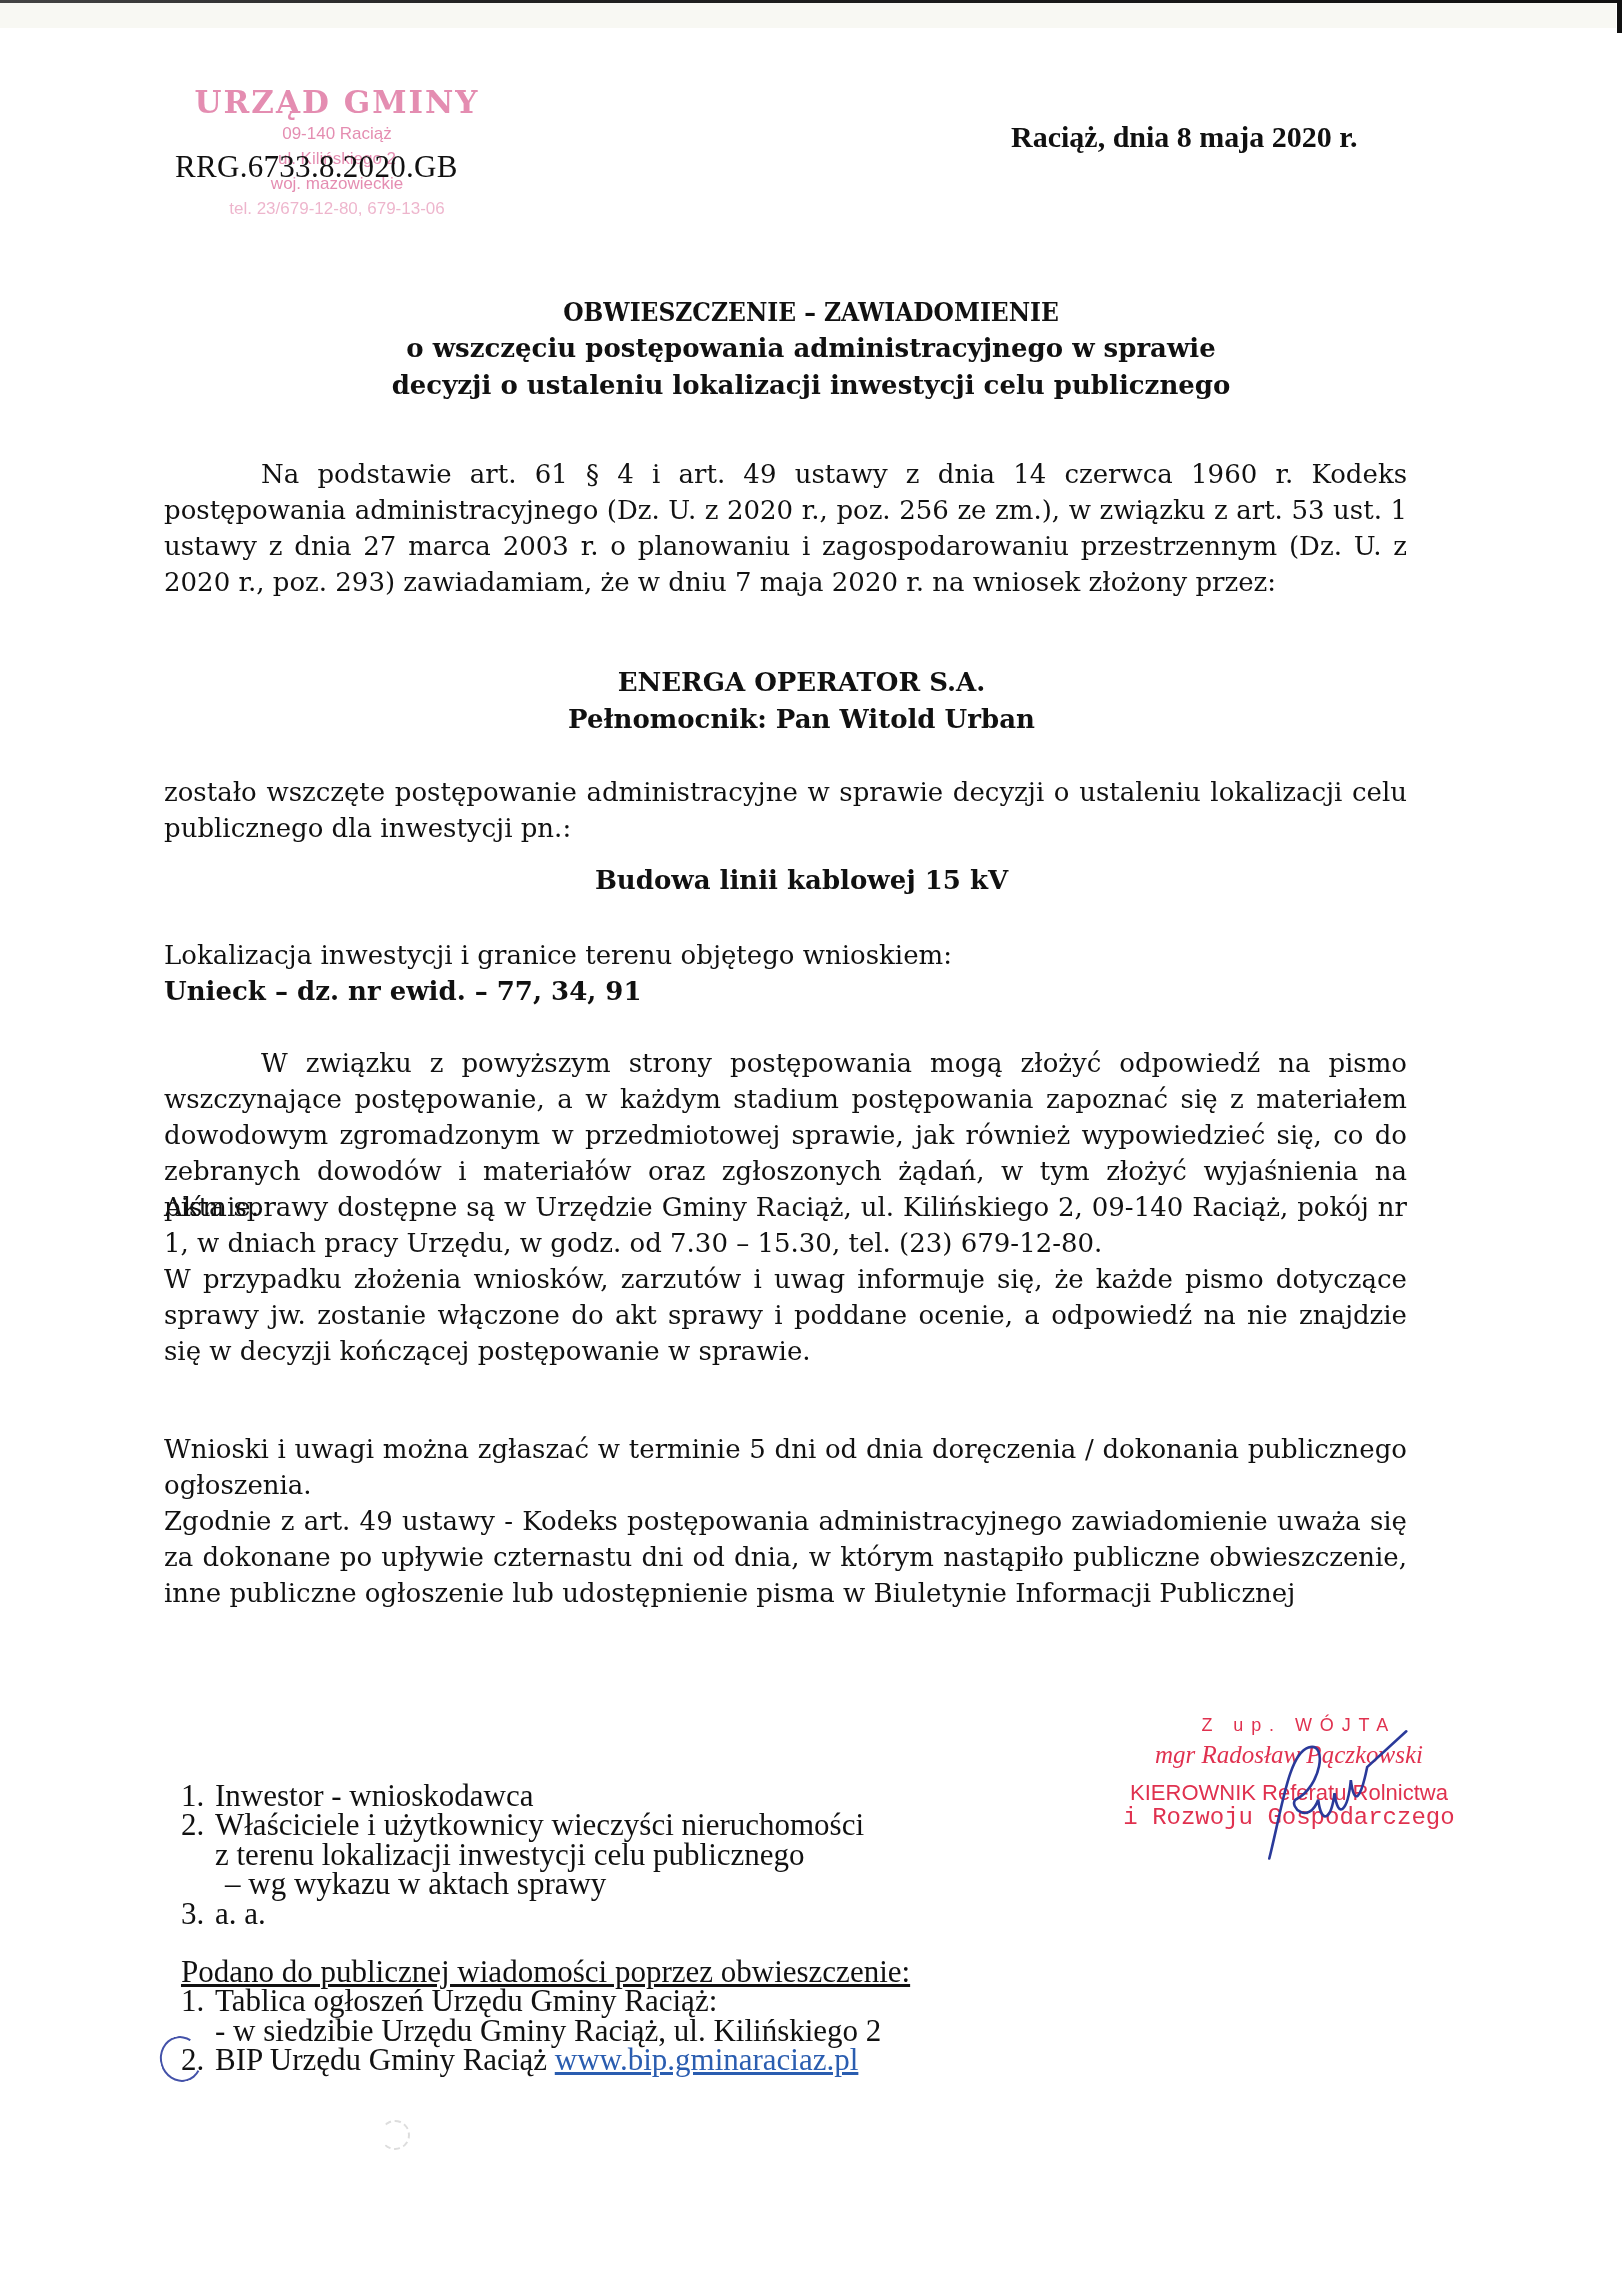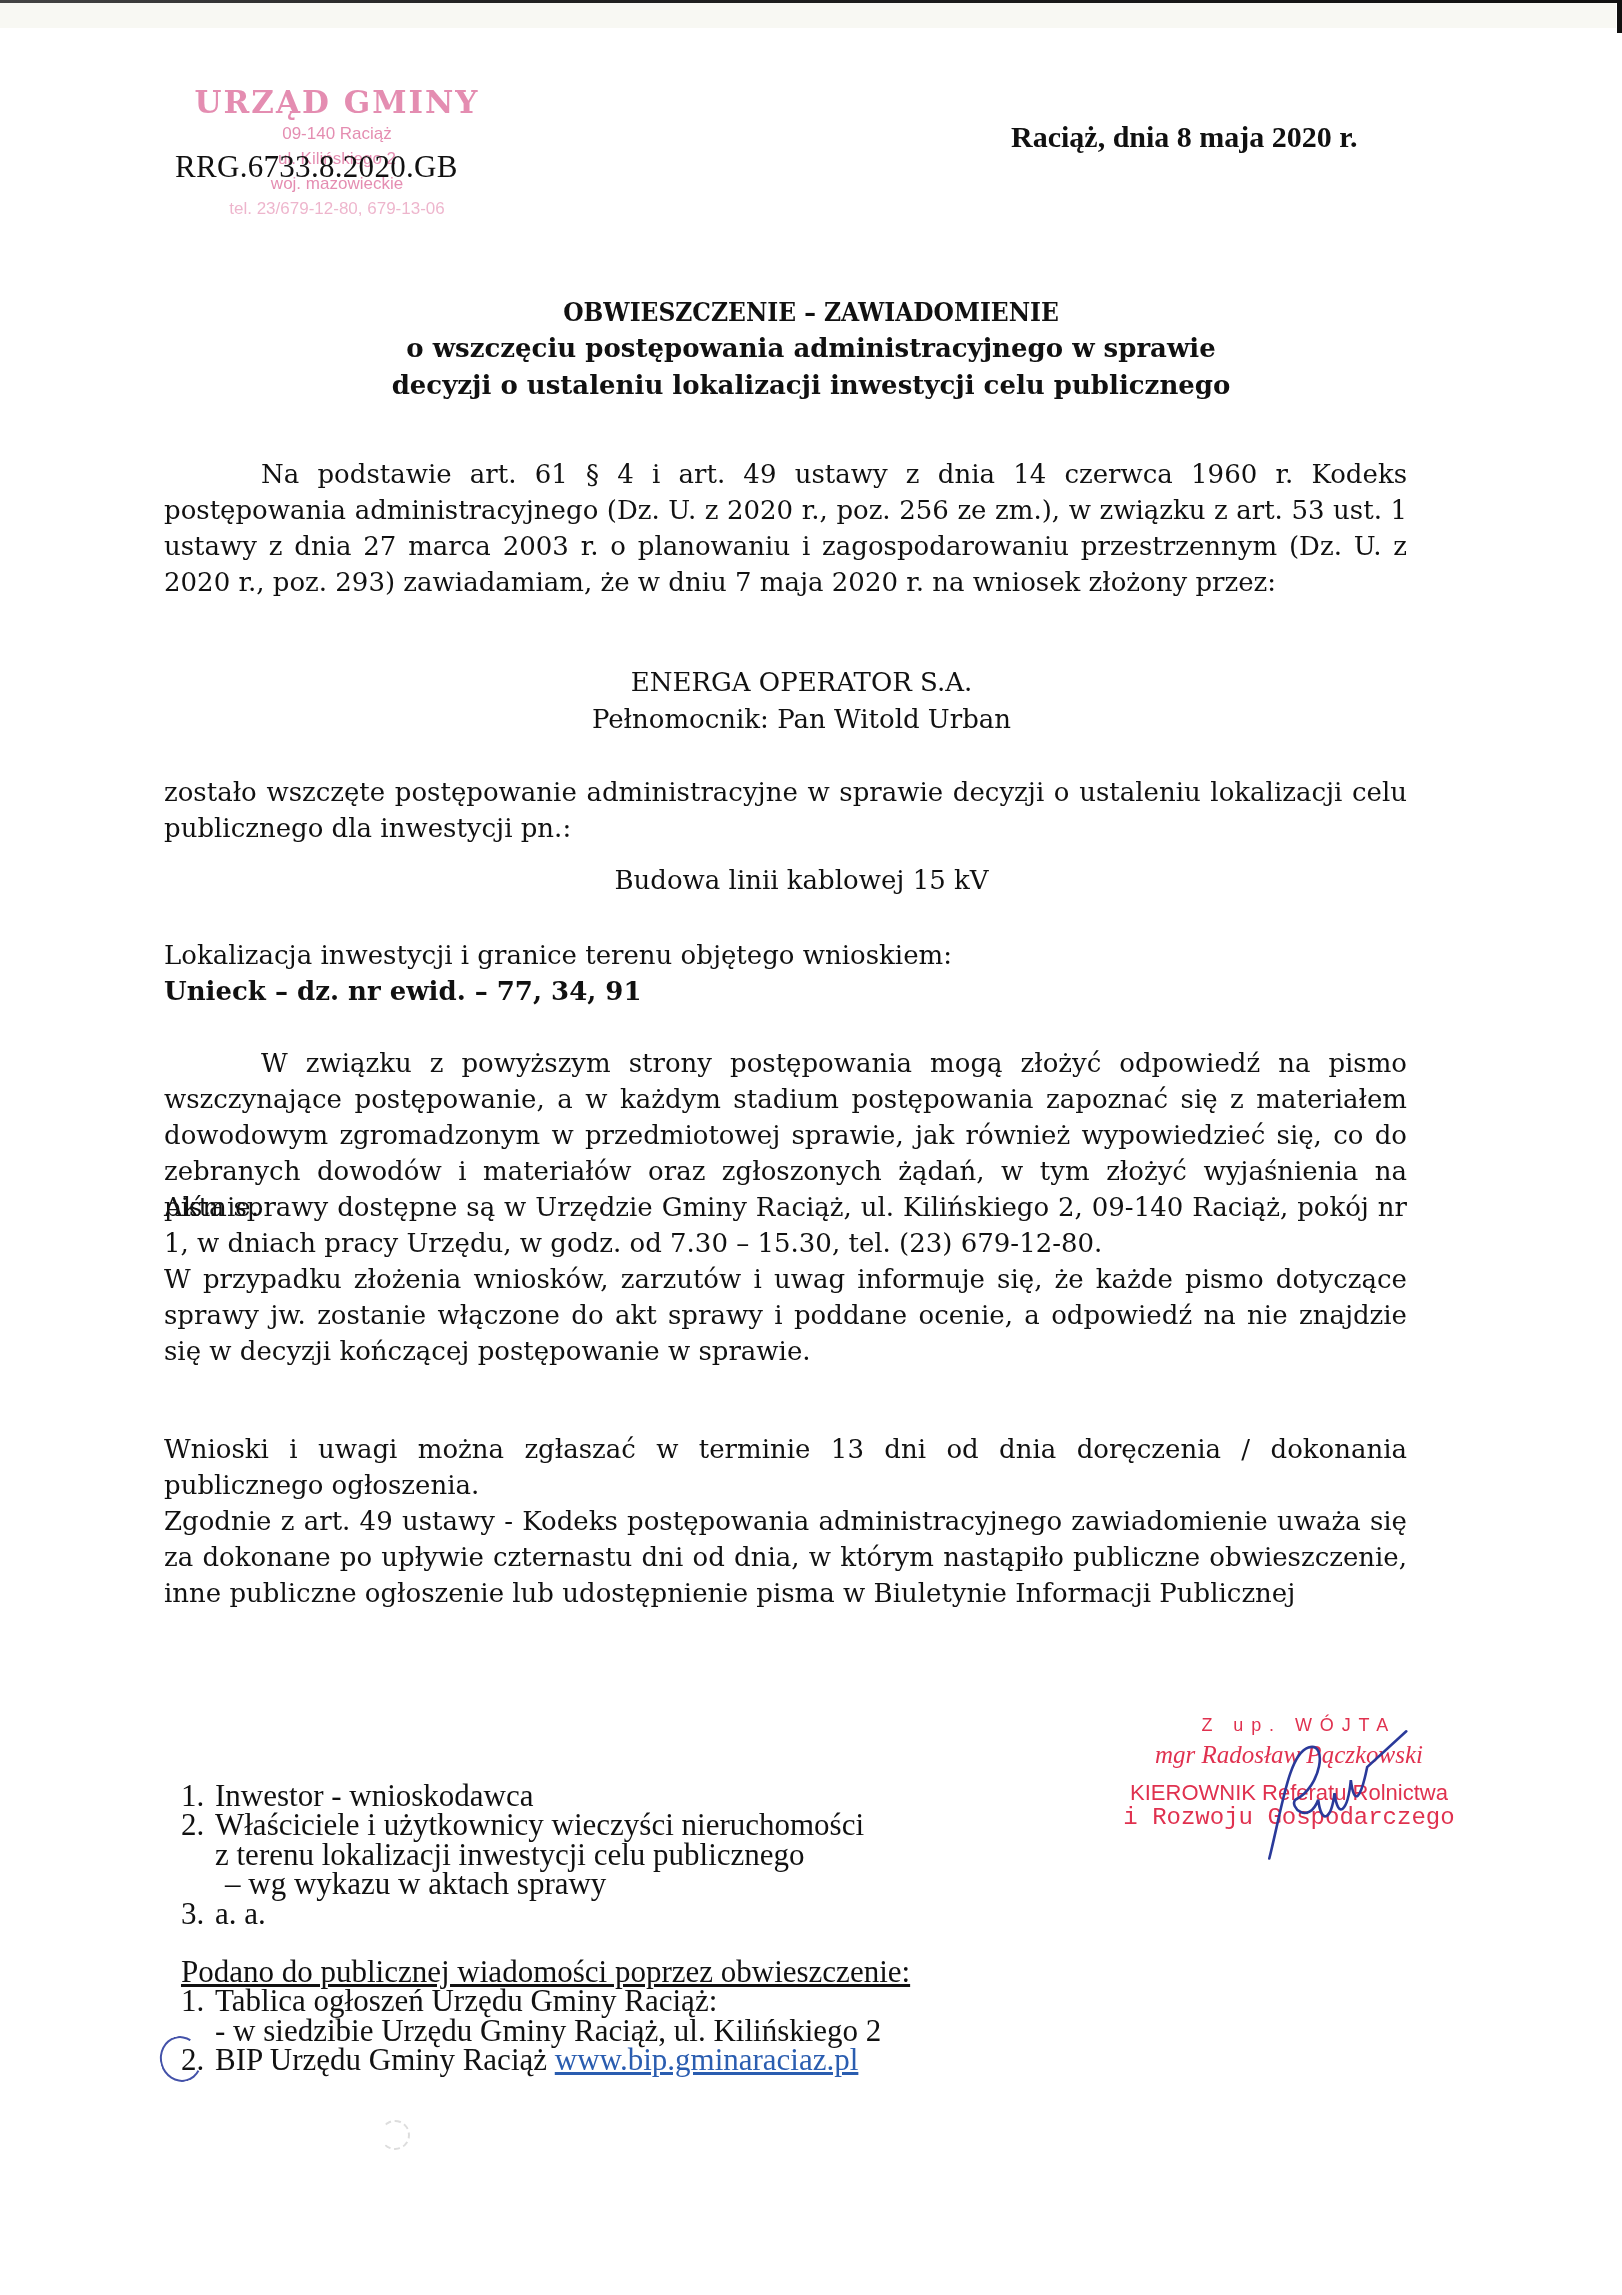--- a/index.html
+++ b/index.html
@@ -24,21 +24,21 @@
   .date-line { left: 1011px; top: 120px; font-family: "Liberation Serif", serif; font-size: 30px; font-weight: bold; }
 
   .title-block { left: 196px; top: 294px; width: 1230px; text-align: center; font-weight: bold; }
   .title-block .t1 { font-size: 26px; line-height: 36px; font-stretch: condensed; }
   .title-block .t2, .title-block .t3 { font-size: 26px; line-height: 37px; }
 
   .body-text { font-size: 26px; line-height: 36px; text-align: justify; }
   .para { position: absolute; left: 164px; width: 1243px; }
   .indent { text-indent: 97px; }
 
-  .center-bold { position: absolute; left: 180px; width: 1243px; text-align: center; font-weight: normal; font-size: 26px; line-height: 37px; }
+  .center-bold { position: absolute; left: 180px; width: 1243px; text-align: center; font-weight: bold; font-size: 26px; line-height: 37px; }
 
   .location-label { font-size: 26px; line-height: 36px; }
   .location-value { font-weight: bold; font-size: 26px; line-height: 36px; }
 
   
   .sign-stamp { position: absolute; left: 1099px; top: 1711px; width: 380px; color: #e0314f; text-align: center; }
   .sign-stamp .s1 { font-family: "Liberation Sans", sans-serif; font-size: 18px; letter-spacing: 7.9px; line-height: 29px; padding-left: 19.6px; }
   .sign-stamp .s2 { font-family: "Liberation Serif", serif; font-style: italic; font-size: 25px; line-height: 29px; }
   .sign-stamp .s3 { font-family: "Liberation Sans", sans-serif; font-size: 22px; line-height: 25px; margin-top: 10.5px; }
   .sign-stamp .s4 { font-family: Liberation Mono, monospace; font-size: 24px; line-height: 25px; }
@@ -88,21 +88,21 @@
 <div class="center-bold" style="top:862px;">Budowa linii kablowej 15 kV</div>
 
 <div class="para" style="top:937px;">
   <div class="location-label">Lokalizacja inwestycji i granice terenu objętego wnioskiem:</div>
   <div class="location-value">Unieck – dz. nr ewid. – 77, 34, 91</div>
 </div>
 
 <div class="para body-text indent" style="top:1045px;">W związku z powyższym strony postępowania mogą złożyć odpowiedź na pismo wszczynające postępowanie, a w każdym stadium postępowania zapoznać się z materiałem dowodowym zgromadzonym w przedmiotowej sprawie, jak również wypowiedzieć się, co do zebranych dowodów i materiałów oraz zgłoszonych żądań, w tym złożyć wyjaśnienia na piśmie.</div>
 <div class="para body-text" style="top:1189px;">Akta sprawy dostępne są w Urzędzie Gminy Raciąż, ul. Kilińskiego 2, 09-140 Raciąż, pokój nr 1, w dniach pracy Urzędu, w godz. od 7.30 – 15.30, tel. (23) 679-12-80.</div>
 <div class="para body-text" style="top:1261px;">W przypadku złożenia wniosków, zarzutów i uwag informuje się, że każde pismo dotyczące sprawy jw. zostanie włączone do akt sprawy i poddane ocenie, a odpowiedź na nie znajdzie się w decyzji kończącej postępowanie w sprawie.</div>
-<div class="para body-text" style="top:1431px;">Wnioski i uwagi można zgłaszać w terminie 13 dni od dnia doręczenia / dokonania publicznego ogłoszenia.</div>
+<div class="para body-text" style="top:1431px;">Wnioski i uwagi można zgłaszać w terminie 5 dni od dnia doręczenia / dokonania publicznego ogłoszenia.</div>
 <div class="para body-text" style="top:1503px;">Zgodnie z art. 49 ustawy - Kodeks postępowania administracyjnego zawiadomienie uważa się za dokonane po upływie czternastu dni od dnia, w którym nastąpiło publiczne obwieszczenie, inne publiczne ogłoszenie lub udostępnienie pisma w Biuletynie Informacji Publicznej</div>
 
 <div class="sign-stamp">
   <div class="s1">Z up. WÓJTA</div>
   <div class="s2">mgr Radosław Pączkowski</div>
   <div class="s3">KIEROWNIK Referatu Rolnictwa</div>
   <div class="s4">i Rozwoju Gospodarczego</div>
 </div>
 <svg class="signature-scribble" viewBox="0 0 260 210">
   <path d="M40 200 C 60 120, 70 40, 100 30 C 130 20, 120 90, 80 110 C 70 120, 100 150, 115 110 C 120 150, 135 140, 140 100 C 145 140, 160 130, 165 80 C 170 120, 180 110, 190 60 L 250 5" fill="none" stroke="#2a3a9a" stroke-width="4" stroke-linecap="round"></path>

